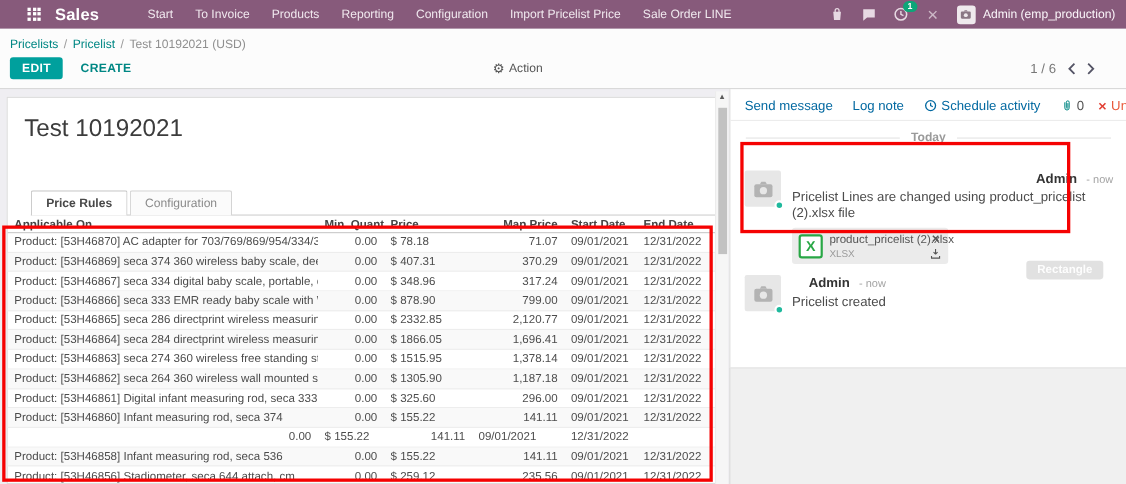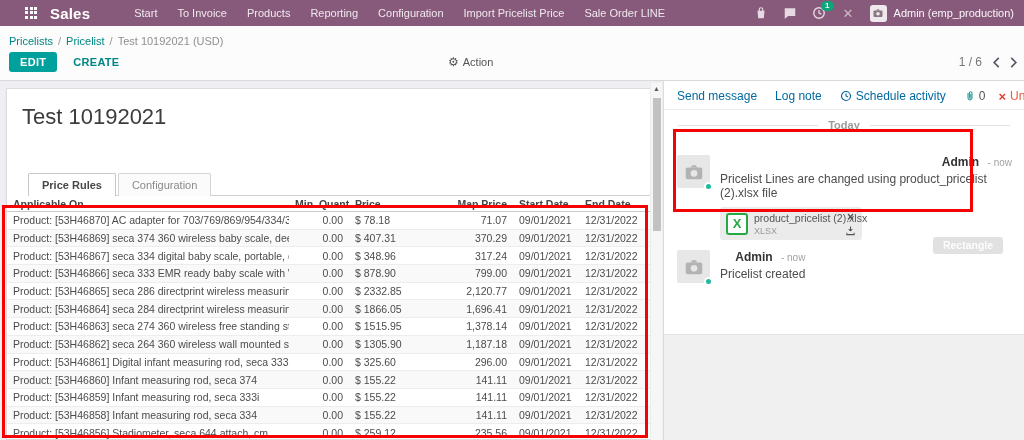--- a/index.html
+++ b/index.html
@@ -27,21 +27,21 @@
   .control-panel { position:absolute; left:0; top:26px; width:1024px; height:55px; background:#fcfcfc; border-bottom:1px solid #d9d9d9; z-index:2; }
   .breadcrumb { padding:9px 0 0 9px; font-size:11px; }
   .breadcrumb a { color:#008784; text-decoration:none; cursor:pointer; }
   .breadcrumb .sep { color:#999; margin:0 5px; }
   .breadcrumb .current { color:#8f8f8f; }
   .cp-row { display:flex; align-items:center; height:30px; padding:0 9px; position:relative; }
   .btn-primary { background:#00A09D; color:#fff; border:none; font-size:11px; font-weight:bold; padding:4px 11px; border-radius:3px; letter-spacing:.3px; cursor:pointer; }
   .btn-link { color:#008784; font-size:11px; font-weight:bold; margin-left:16px; letter-spacing:.3px; cursor:pointer; background:none; border:none; }
   .action-menu { position:absolute; left:448px; display:flex; align-items:center; gap:4px; font-size:11px; color:#555; cursor:pointer; }
   .gear { font-size:12px; color:#555; }
-  .pager { position:absolute; right:6px; display:flex; align-items:center; gap:10px; color:#666;justify-content:center; }
+  .pager { position:absolute; right:28px; display:flex; align-items:center; gap:10px; color:#666;justify-content:center; }
   .pager .count { font-size:12px; color:#777; }
   .pager svg { width:8px; height:11px; cursor:pointer; color:#556; }
 
   
   .sheet { position:absolute; left:6px; top:88px; width:646px; height:352px; background:#fff; border:1px solid #dcdcdc; box-shadow:0 1px 2px rgba(0,0,0,.05); }
   .sheet-title { font-size:22px; color:#3c3c3c; font-weight:500; margin:15px 0 0 15px; }
   .tabs { display:flex; margin:42px 0 0 21px; border-bottom:1px solid #cfcfcf; align-items:flex-end; }
   .tab { font-size:11px; padding:5px 13px; border:1px solid #d4d4d4; border-bottom:none; margin-right:2px; border-radius:2px 2px 0 0; cursor:pointer; background:#fbfbfb; color:#8a8a8a; position:relative; top:1px; }
   .tab.active { background:#fff; color:#484848; font-weight:bold; border-color:#c7c7c7; }
 
@@ -269,29 +269,28 @@
       </div>
       <div class="grid-row trow">
         <div class="cell">Product: [53H46860] Infant measuring rod, seca 374</div>
         <div class="cell c-right">0.00</div>
         <div class="cell">$ 155.22</div>
         <div class="cell c-right">141.11</div>
         <div class="cell">09/01/2021</div>
         <div class="cell">12/31/2022</div>
       </div>
       <div class="grid-row trow">
-        <div class="cell">Product: [53H46859] Infant measuring rod, seca 333i</div>
         <div class="cell c-right">0.00</div>
         <div class="cell">$ 155.22</div>
         <div class="cell c-right">141.11</div>
         <div class="cell">09/01/2021</div>
         <div class="cell">12/31/2022</div>
       </div>
       <div class="grid-row trow">
-        <div class="cell">Product: [53H46858] Infant measuring rod, seca 334</div>
+        <div class="cell">Product: [53H46858] Infant measuring rod, seca 536</div>
         <div class="cell c-right">0.00</div>
         <div class="cell">$ 155.22</div>
         <div class="cell c-right">141.11</div>
         <div class="cell">09/01/2021</div>
         <div class="cell">12/31/2022</div>
       </div>
       <div class="grid-row trow">
         <div class="cell">Product: [53H46856] Stadiometer, seca 644 attach, cm</div>
         <div class="cell c-right">0.00</div>
         <div class="cell">$ 259.12</div>

